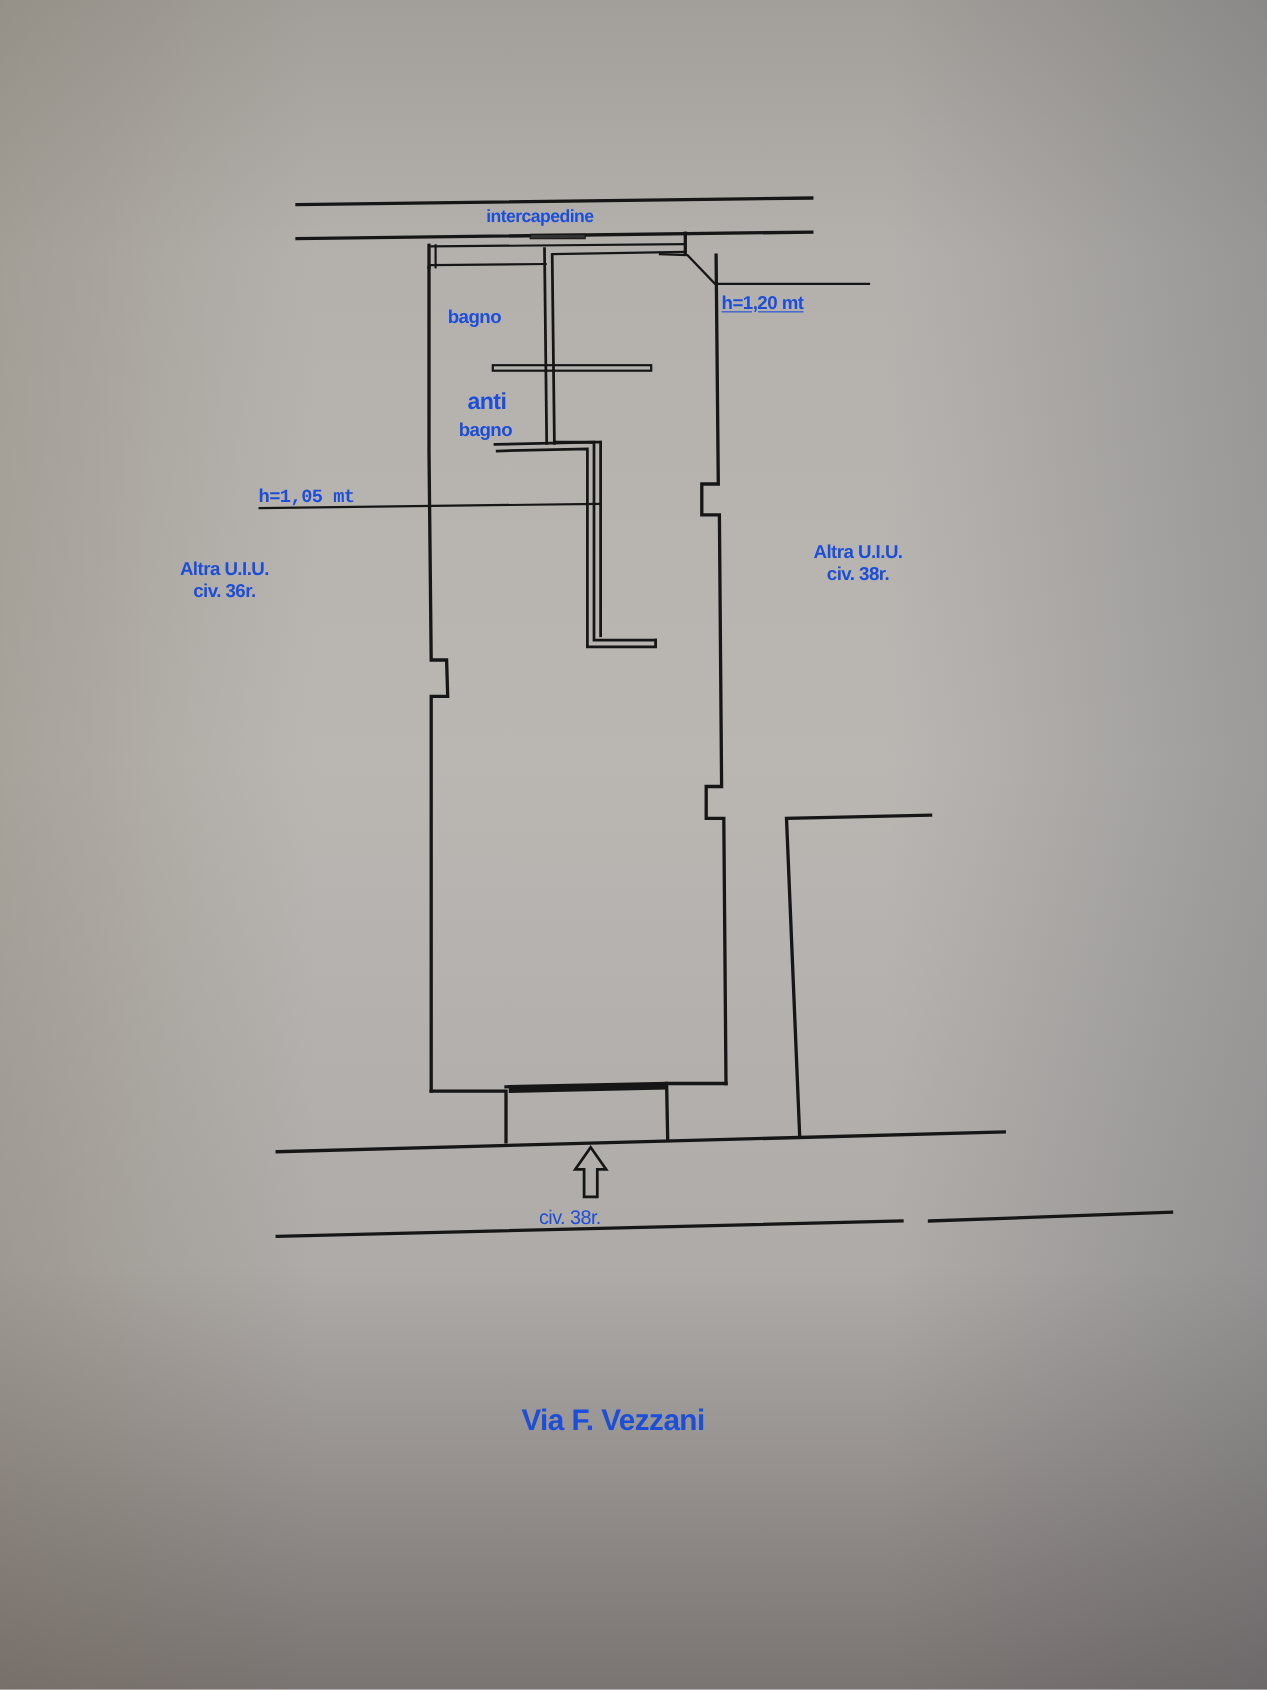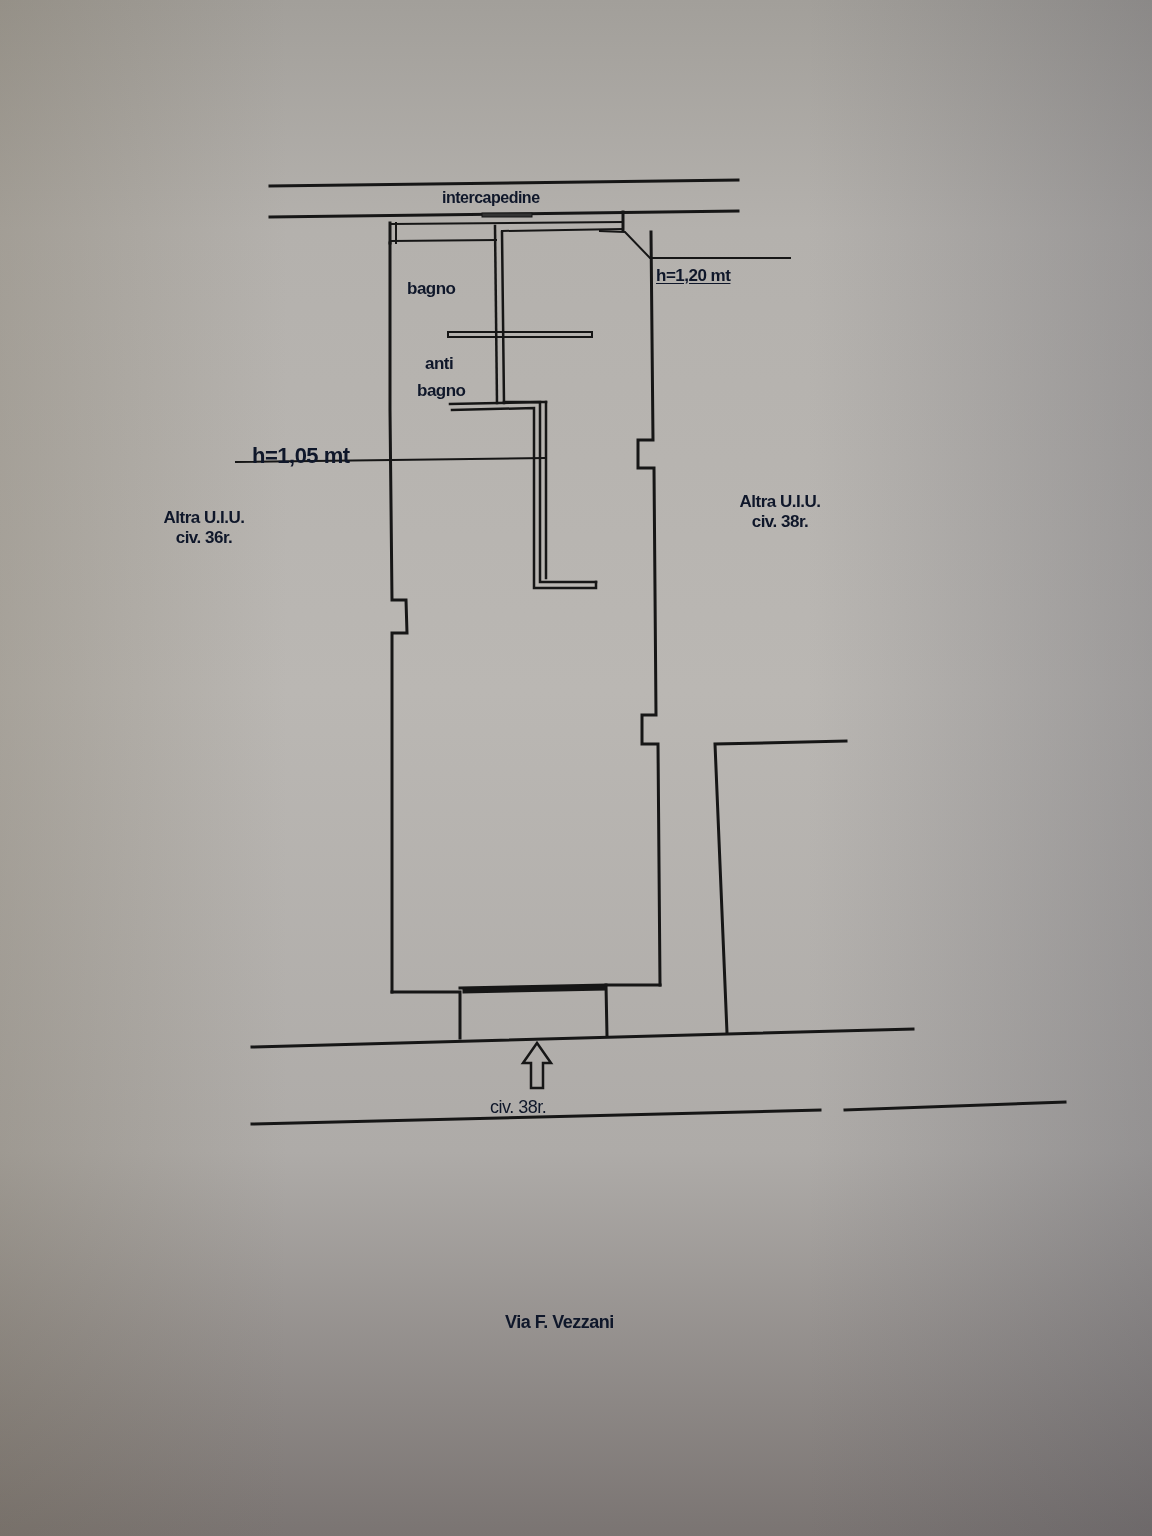--- a/index.html
+++ b/index.html
@@ -9,21 +9,21 @@
       position: relative;
       font-family: "Liberation Sans", sans-serif;
     }
     .vignette {
       position: absolute; inset: 0;
       background: linear-gradient(90deg, rgba(110,100,80,0.25) 0%, rgba(0,0,0,0) 25%, rgba(0,0,0,0) 70%, rgba(70,70,80,0.25) 100%);
       pointer-events: none;
     }
     svg.plan { position: absolute; left: 0; top: 0; }
     .lbl {
-      position: absolute; color: #0f172a; font-weight: bold;
+      position: absolute; color: #1d4ed8; font-weight: bold;
       font-family: "Liberation Sans", sans-serif; letter-spacing: -0.5px;
       white-space: nowrap; line-height: 1.15;
     }
     .center { text-align: center; }
     .ul { text-decoration: underline; text-underline-offset: 2px; margin-top: 24px; }
   </style>
 </head>
 <body>
 
 <div class="vignette"></div>
@@ -71,27 +71,27 @@
     <line x1="252" y1="1124" x2="820" y2="1110"></line>
     <line x1="845" y1="1110" x2="1065" y2="1102"></line>
   </g>
 
   <path d="M537,1043 L523,1063 L531,1063 L531,1088 L543,1088 L543,1063 L551,1063 Z" fill="none" stroke="#161616" stroke-width="2.5"></path>
 </svg>
 
 <div class="lbl" style="left:442px;top:189px;font-size:16px;">intercapedine</div>
 <div class="lbl ul" style="left:656px;top:242px;font-size:17px;">h=1,20 mt</div>
 <div class="lbl" style="left:407px;top:279px;font-size:17px;">bagno</div>
-<div class="lbl" style="left:425px;top:354px;font-size:17px;">anti</div>
+<div class="lbl" style="left:425px;top:354px;font-size:21px;">anti</div>
 <div class="lbl" style="left:417px;top:381px;font-size:17px;">bagno</div>
-<div class="lbl" style="left:252px;top:443px;font-size:22px;">h=1,05 mt</div>
+<div class="lbl" style="left:235px;top:443px;font-size:17px;font-family:Liberation Mono, monospace;">h=1,05 mt</div>
 
 <div class="lbl center" style="left:140px;top:508px;width:128px;font-size:17px;">
   <div>Altra U.I.U.</div>
   <div>civ. 36r.</div>
 </div>
 <div class="lbl center" style="left:716px;top:492px;width:128px;font-size:17px;">
   <div>Altra U.I.U.</div>
   <div>civ. 38r.</div>
 </div>
 
 <div class="lbl" style="left:490px;top:1097px;font-size:18px;font-weight:normal;">civ. 38r.</div>
-<div class="lbl" style="left:474px;top:1312px;font-size:18px;margin-left:31px;">Via F. Vezzani</div>
+<div class="lbl" style="left:474px;top:1276px;font-size:27px;">Via F. Vezzani</div>
 
 </body></html>

